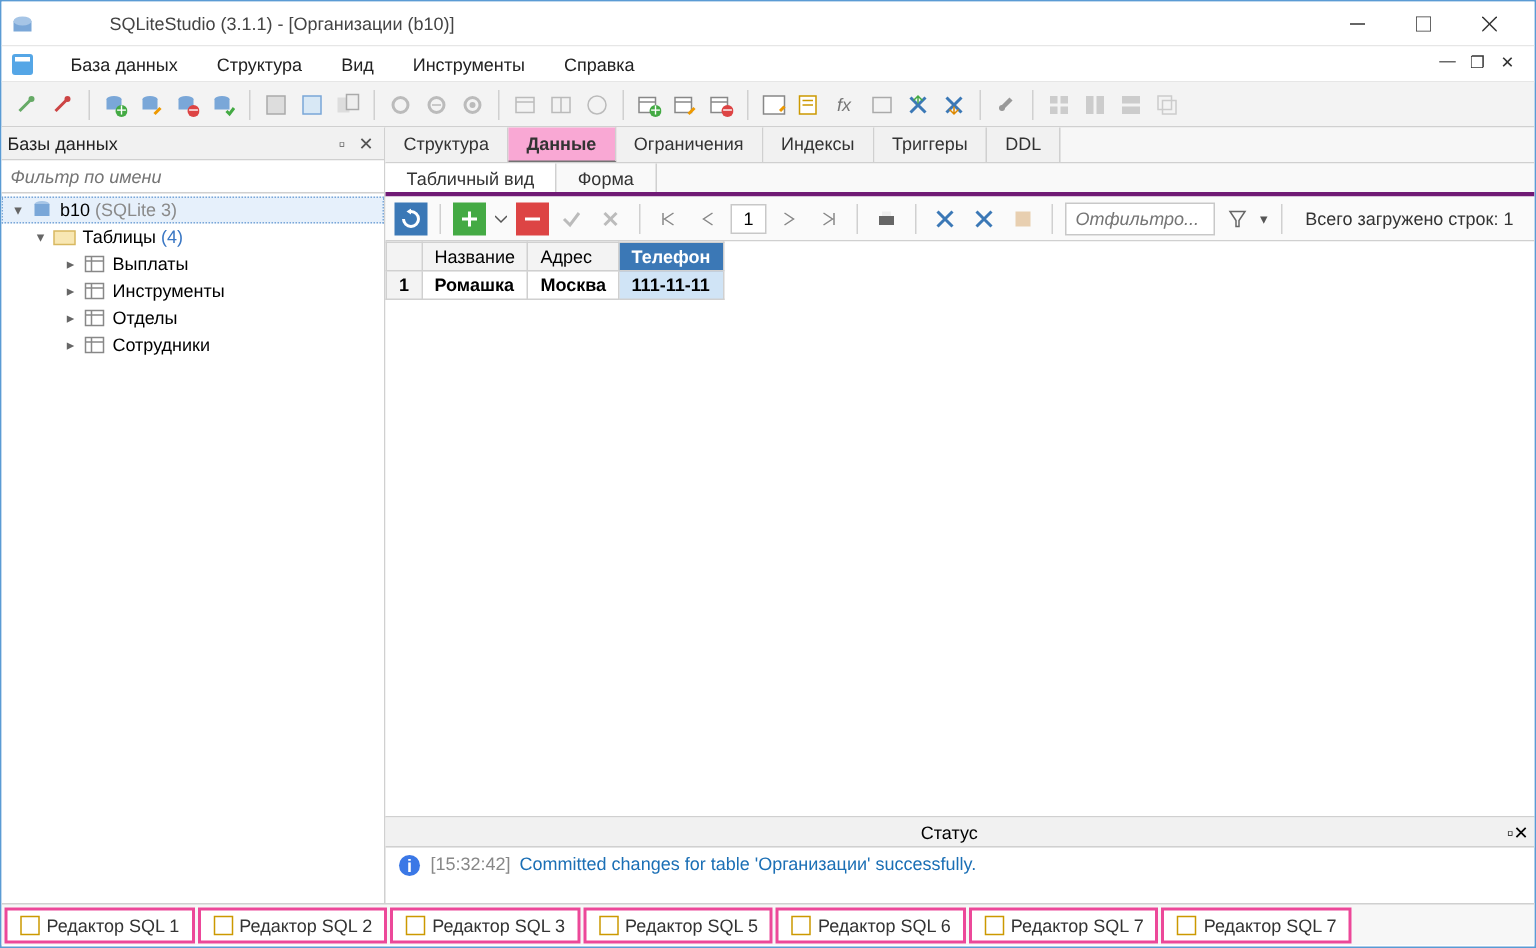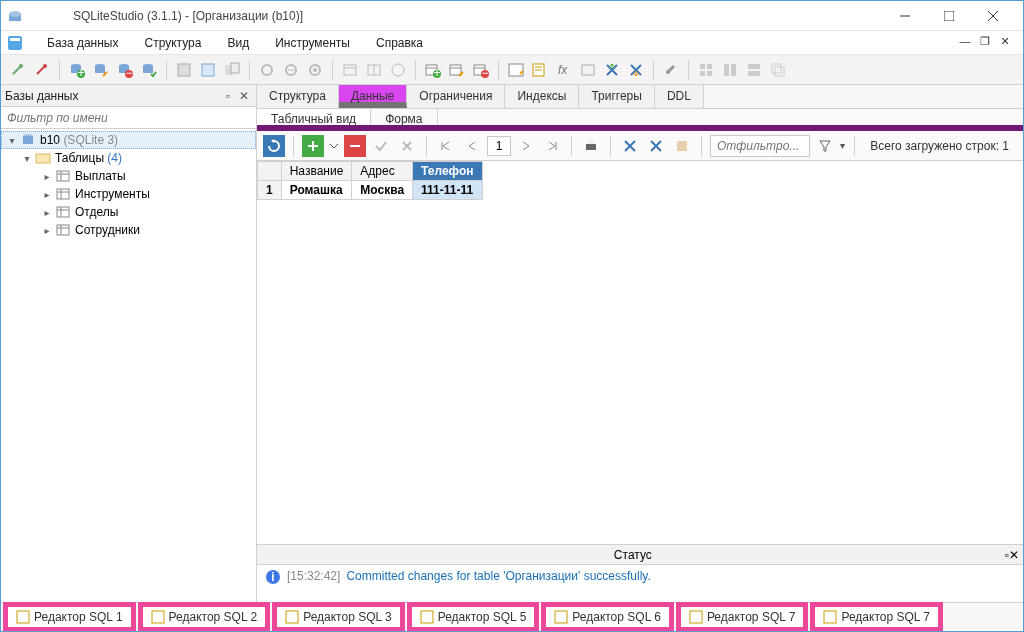--- a/index.html
+++ b/index.html
@@ -25,42 +25,42 @@
   .filter-row { height: 22px; border-bottom: 1px solid #d0d0d0; }
   .filter-row input { width: 100%; height: 100%; border: none; padding: 0 6px; color: #999; font-style: italic; outline: none; }
   .tree { padding: 2px 0; flex: 1; }
   .tree-row { display: flex; align-items: center; height: 18px; padding-left: 4px; white-space: nowrap; }
   .tree-row .twisty { width: 12px; height: 12px; margin-right: 2px; color: #666; display: inline-flex; align-items: center; justify-content: center; font-size: 10px; }
   .tree-row .ticon { width: 16px; height: 16px; margin-right: 4px; }
   .tree-row.sel { background: #e6f0fb; border: 1px dotted #7aa7d8; }
   .content { flex: 1; display: flex; flex-direction: column; }
   .tabs { height: 24px; display: flex; border-bottom: 1px solid #d0d0d0; background: #f7f7f7; }
   .tab { padding: 4px 12px; color: #333; border-right: 1px solid #d0d0d0; background: #f1f1f1; }
-  .tab.active { background: #d946ef; border-bottom: 6px solid #737373; }
-  .subtabs { height: 22px; display: flex; background: #f9f9f9; border-bottom: 6px solid #701a75; }
+  .tab.active { background: #f9a8d4; border-bottom: 1px solid #737373; font-weight: bold; }
+  .subtabs { height: 22px; display: flex; background: #f9f9f9; border-bottom: 3px solid #701a75; }
   .subtab { padding: 3px 14px; border-right: 1px solid #d0d0d0; color: #333; }
   .subtab.active { background: #fff; }
   .data-toolbar { height: 30px; display: flex; align-items: center; padding: 0 6px; gap: 4px; border-bottom: 1px solid #d0d0d0; background: #fafafa; }
   .dtbtn { width: 22px; height: 22px; display: flex; align-items: center; justify-content: center; border: 1px solid transparent; }
   .filter-input { height: 22px; width: 100px; border: 1px solid #c8c8c8; padding: 0 6px; color: #999; font-style: italic; }
   .status-count { color: #333; margin-left: auto; padding-right: 8px; }
   .table-area { flex: 1; padding: 0; background: #fff; }
   table.grid { border-collapse: collapse; padding-left: 40px; }
   table.grid th, table.grid td { border: 1px solid #d0d0d0; padding: 2px 8px; text-align: left; font-weight: bold; }
   table.grid th { background: #f3f3f3; font-weight: normal; }
   table.grid th.sel { background: #3b78b6; color: #fff; font-weight: bold; }
   table.grid th.rowhdr { width: 20px; text-align: center; font-weight: bold; background: #f3f3f3; }
   td.sel-cell { background: #d0e4f6; }
   .status-panel { height: 58px; border-top: 1px solid #d0d0d0; display: flex; flex-direction: column; }
   .status-header { height: 20px; background: #f1f1f1; display: flex; align-items: center; padding: 0 4px; border-bottom: 1px solid #d0d0d0; text-align: center; }
   .status-body { flex: 1; padding: 4px 8px; display: flex; align-items: flex-start; gap: 6px; }
   .status-body .time { color: #888; }
   .status-body .msg { color: #1b6fb5; }
   .bottom-tabs { height: 28px; border-top: 1px solid #d0d0d0; display: flex; align-items: center; background: #f7f7f7; padding: 0 2px; gap: 2px; }
-  .btab { display: flex; align-items: center; gap: 4px; padding: 3px 8px; border: 5px solid #ec4899; background: #fff; color: #333; }
+  .btab { display: flex; align-items: center; gap: 4px; padding: 3px 8px; border: 2px solid #ec4899; background: #fff; color: #333; }
   svg { display: block; }
   .sql-icon-mini { width:14px; height:14px; }
 </style>
 </head>
 <body>
 
 <div class="titlebar">
   <span class="icon">
     <svg width="16" height="16">
         <rect x="2" y="6" width="12" height="7" fill="#7aa7d8"></rect>

